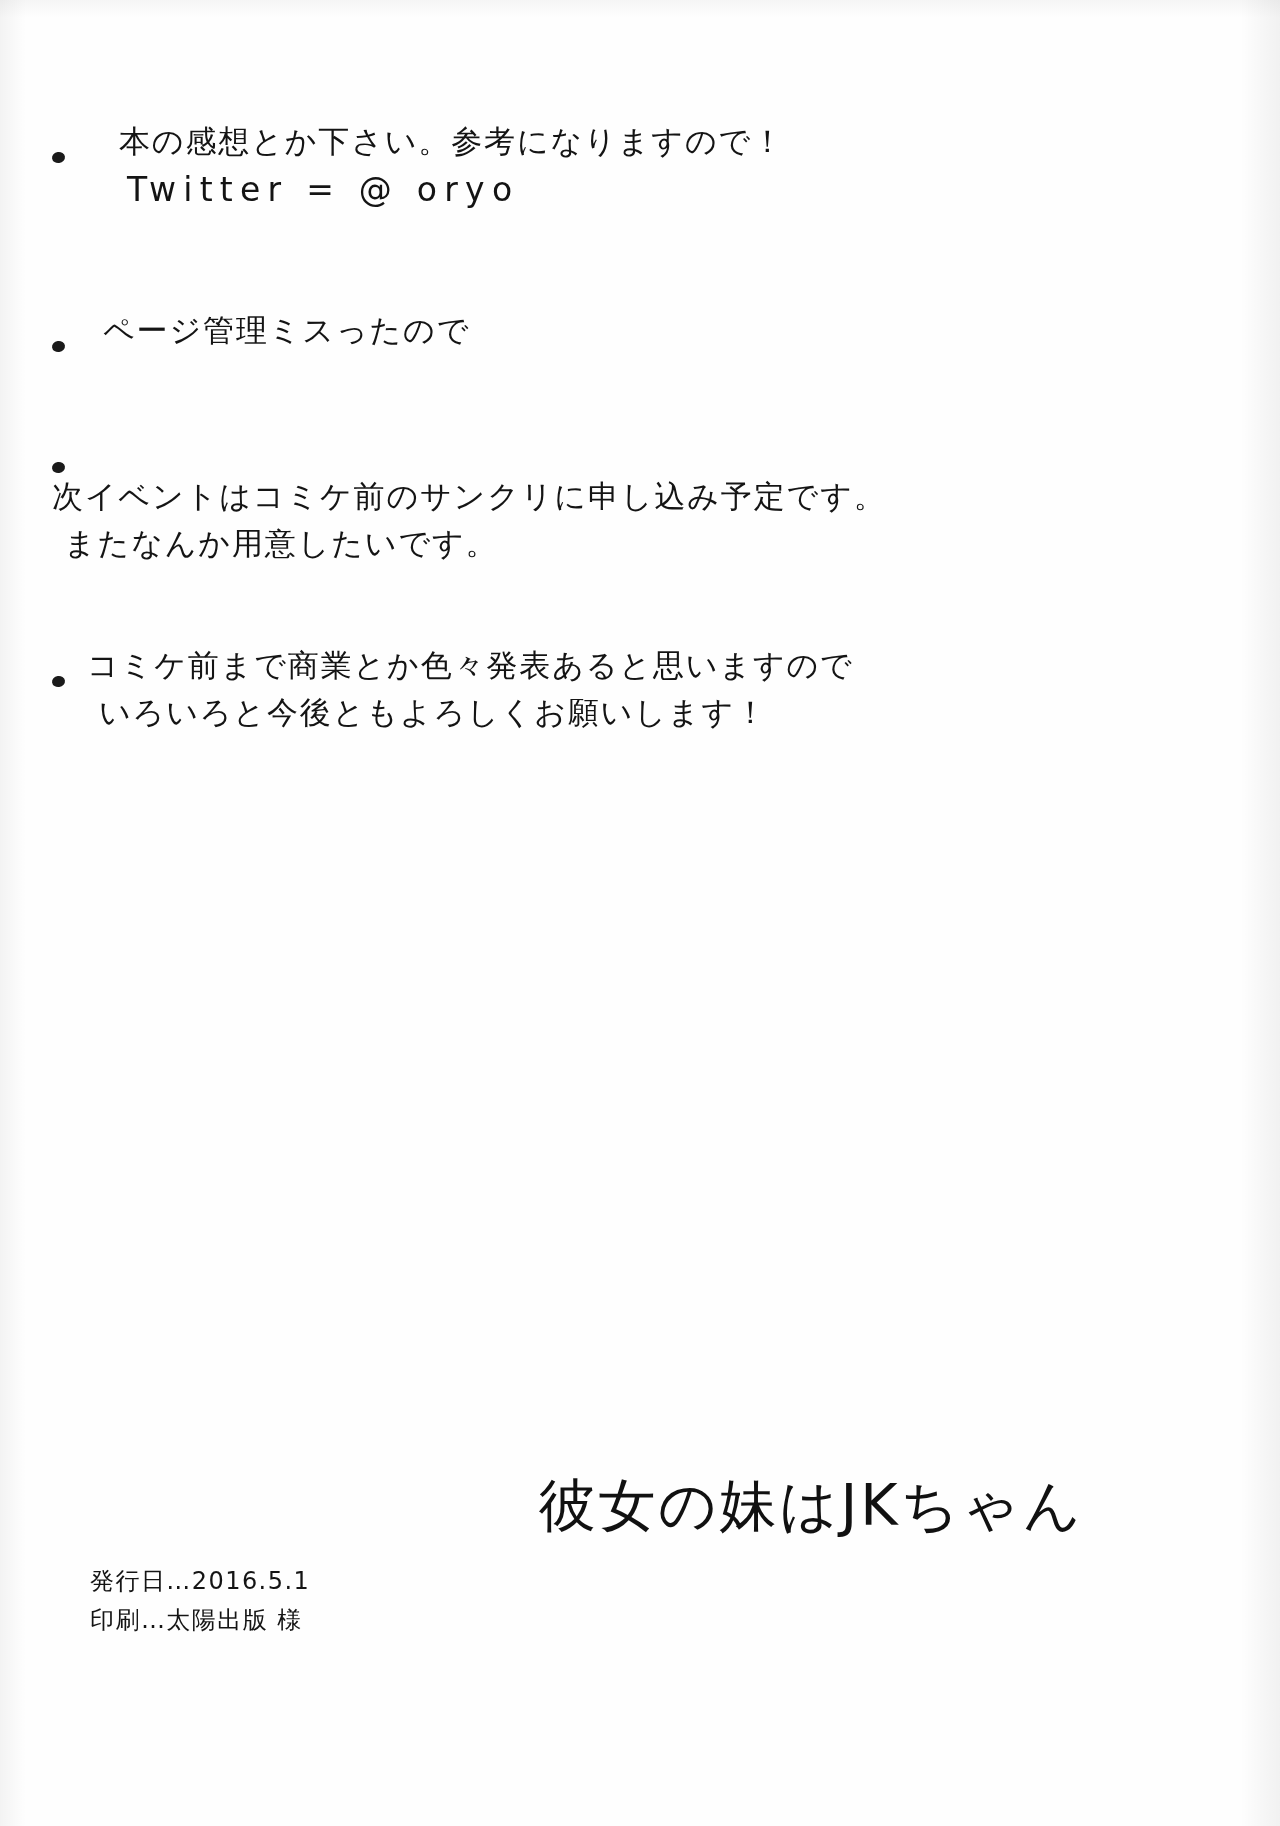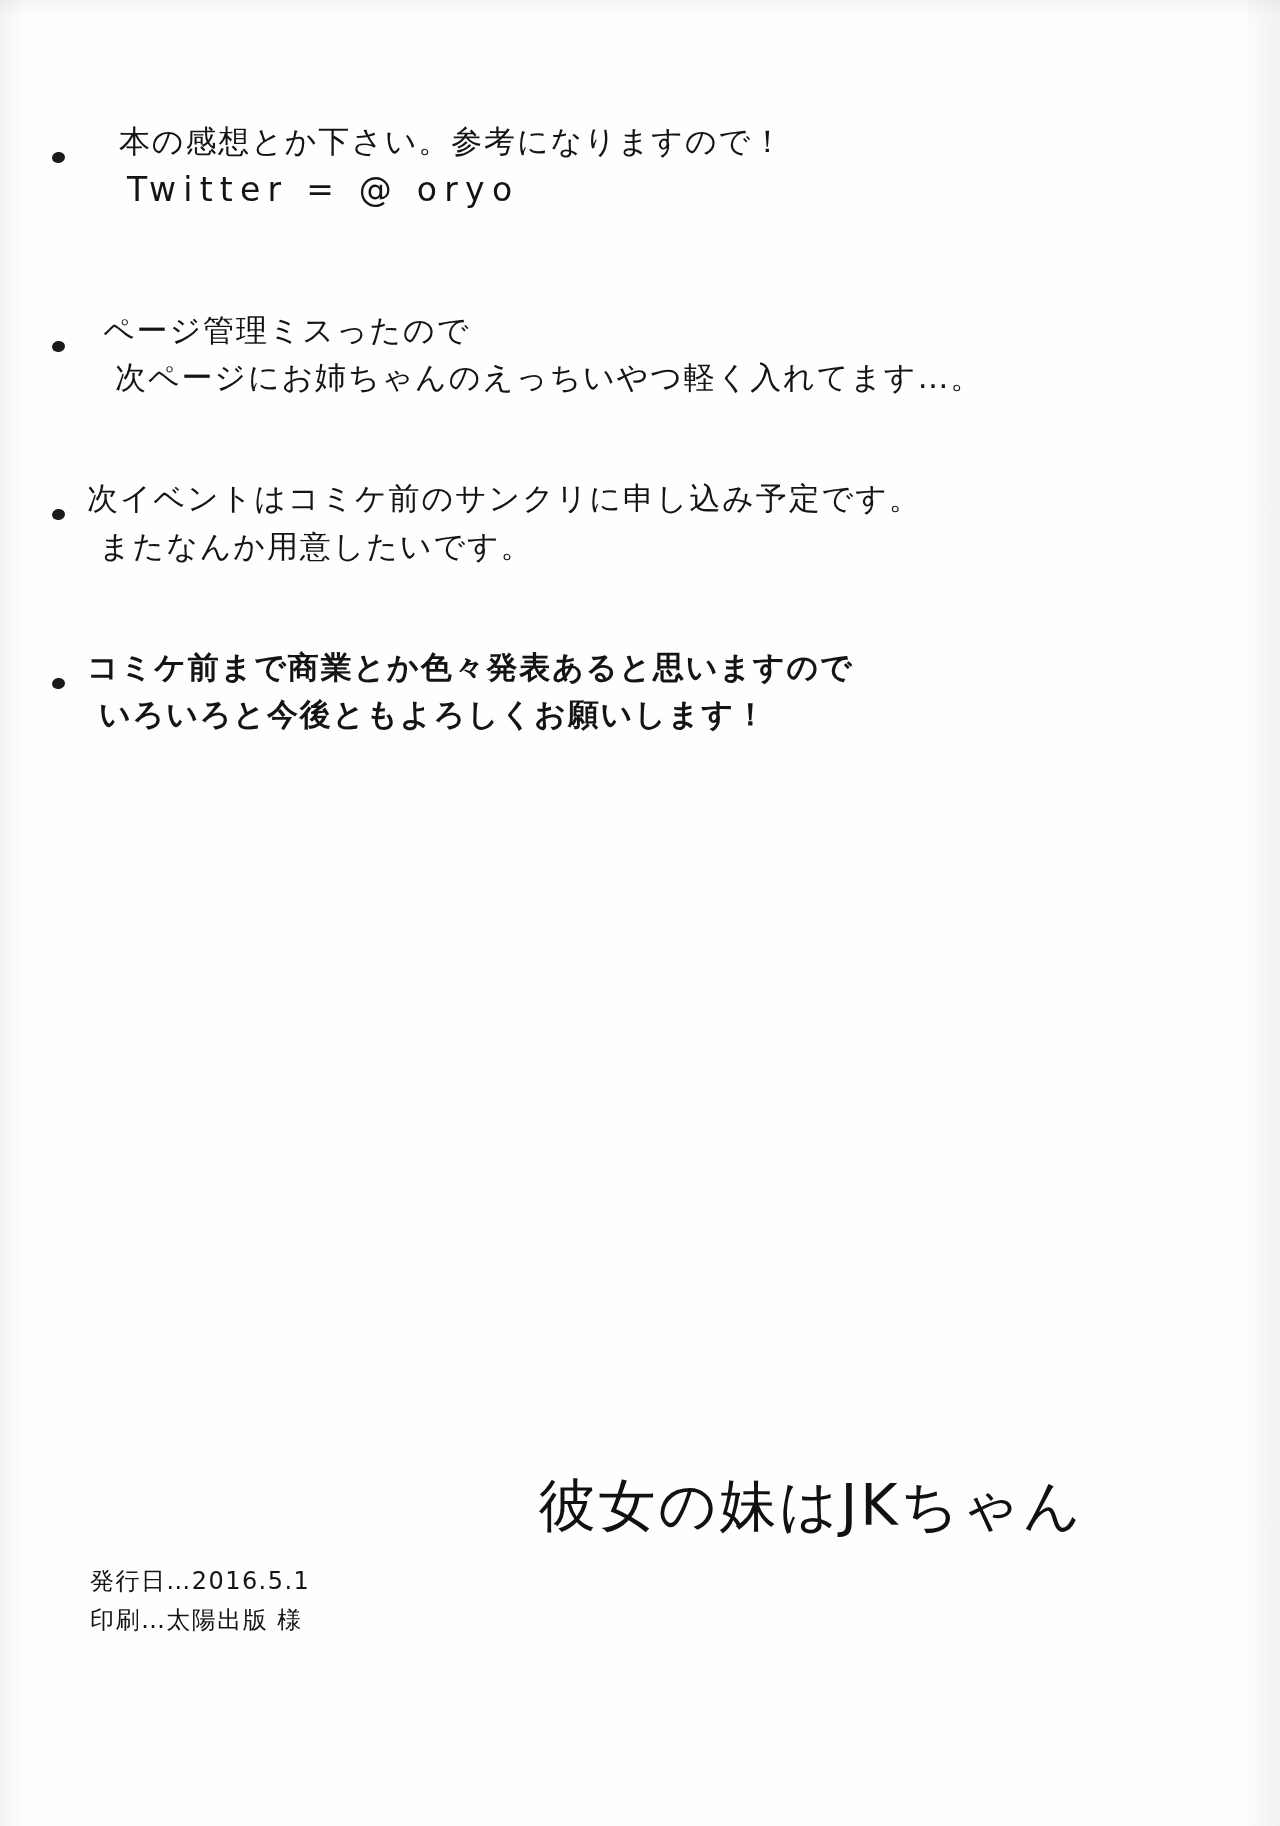--- a/index.html
+++ b/index.html
@@ -91,22 +91,22 @@
 
   .note-line.latin {
     font-size: 33px;
     letter-spacing: 0.22em;
     padding-left: 8px;
   }
 
   
   #note-0 { margin-bottom: 92px; gap: 32px; }
   #note-1 { margin-bottom: 74px; gap: 16px; }
-  #note-2 { margin-bottom: 74px; }
-  #note-3 { margin-bottom: 0; font-weight: bold; }
+  #note-2 { margin-bottom: 74px; flex-direction: column; }
+  #note-3 { margin-bottom: 0; }
 
   .colophon {
     position: absolute;
     left: 84px;
     bottom: 186px;
     width: 1000px;
   }
 
   .colophon-title {
     font-size: 57px;
@@ -155,21 +155,20 @@
       <div class="note-lines">
         <div class="hand note-line">本の感想とか下さい。参考になりますので！</div>
         <div class="hand note-line latin">Twitter = @ oryo</div>
       </div>
     </div>
 
     <div class="note-item" id="note-1">
       <span class="bullet"></span>
       <div class="note-lines">
         <div class="hand note-line">ページ管理ミスったので</div>
-        <div class="hand note-line indent">次ページにお姉ちゃんのえっちいやつ軽く入れてます…。</div>
       </div>
     </div>
 
     <div class="note-item" id="note-2">
       <span class="bullet"></span>
       <div class="note-lines">
         <div class="hand note-line">次イベントはコミケ前のサンクリに申し込み予定です。</div>
         <div class="hand note-line indent">またなんか用意したいです。</div>
       </div>
     </div>

